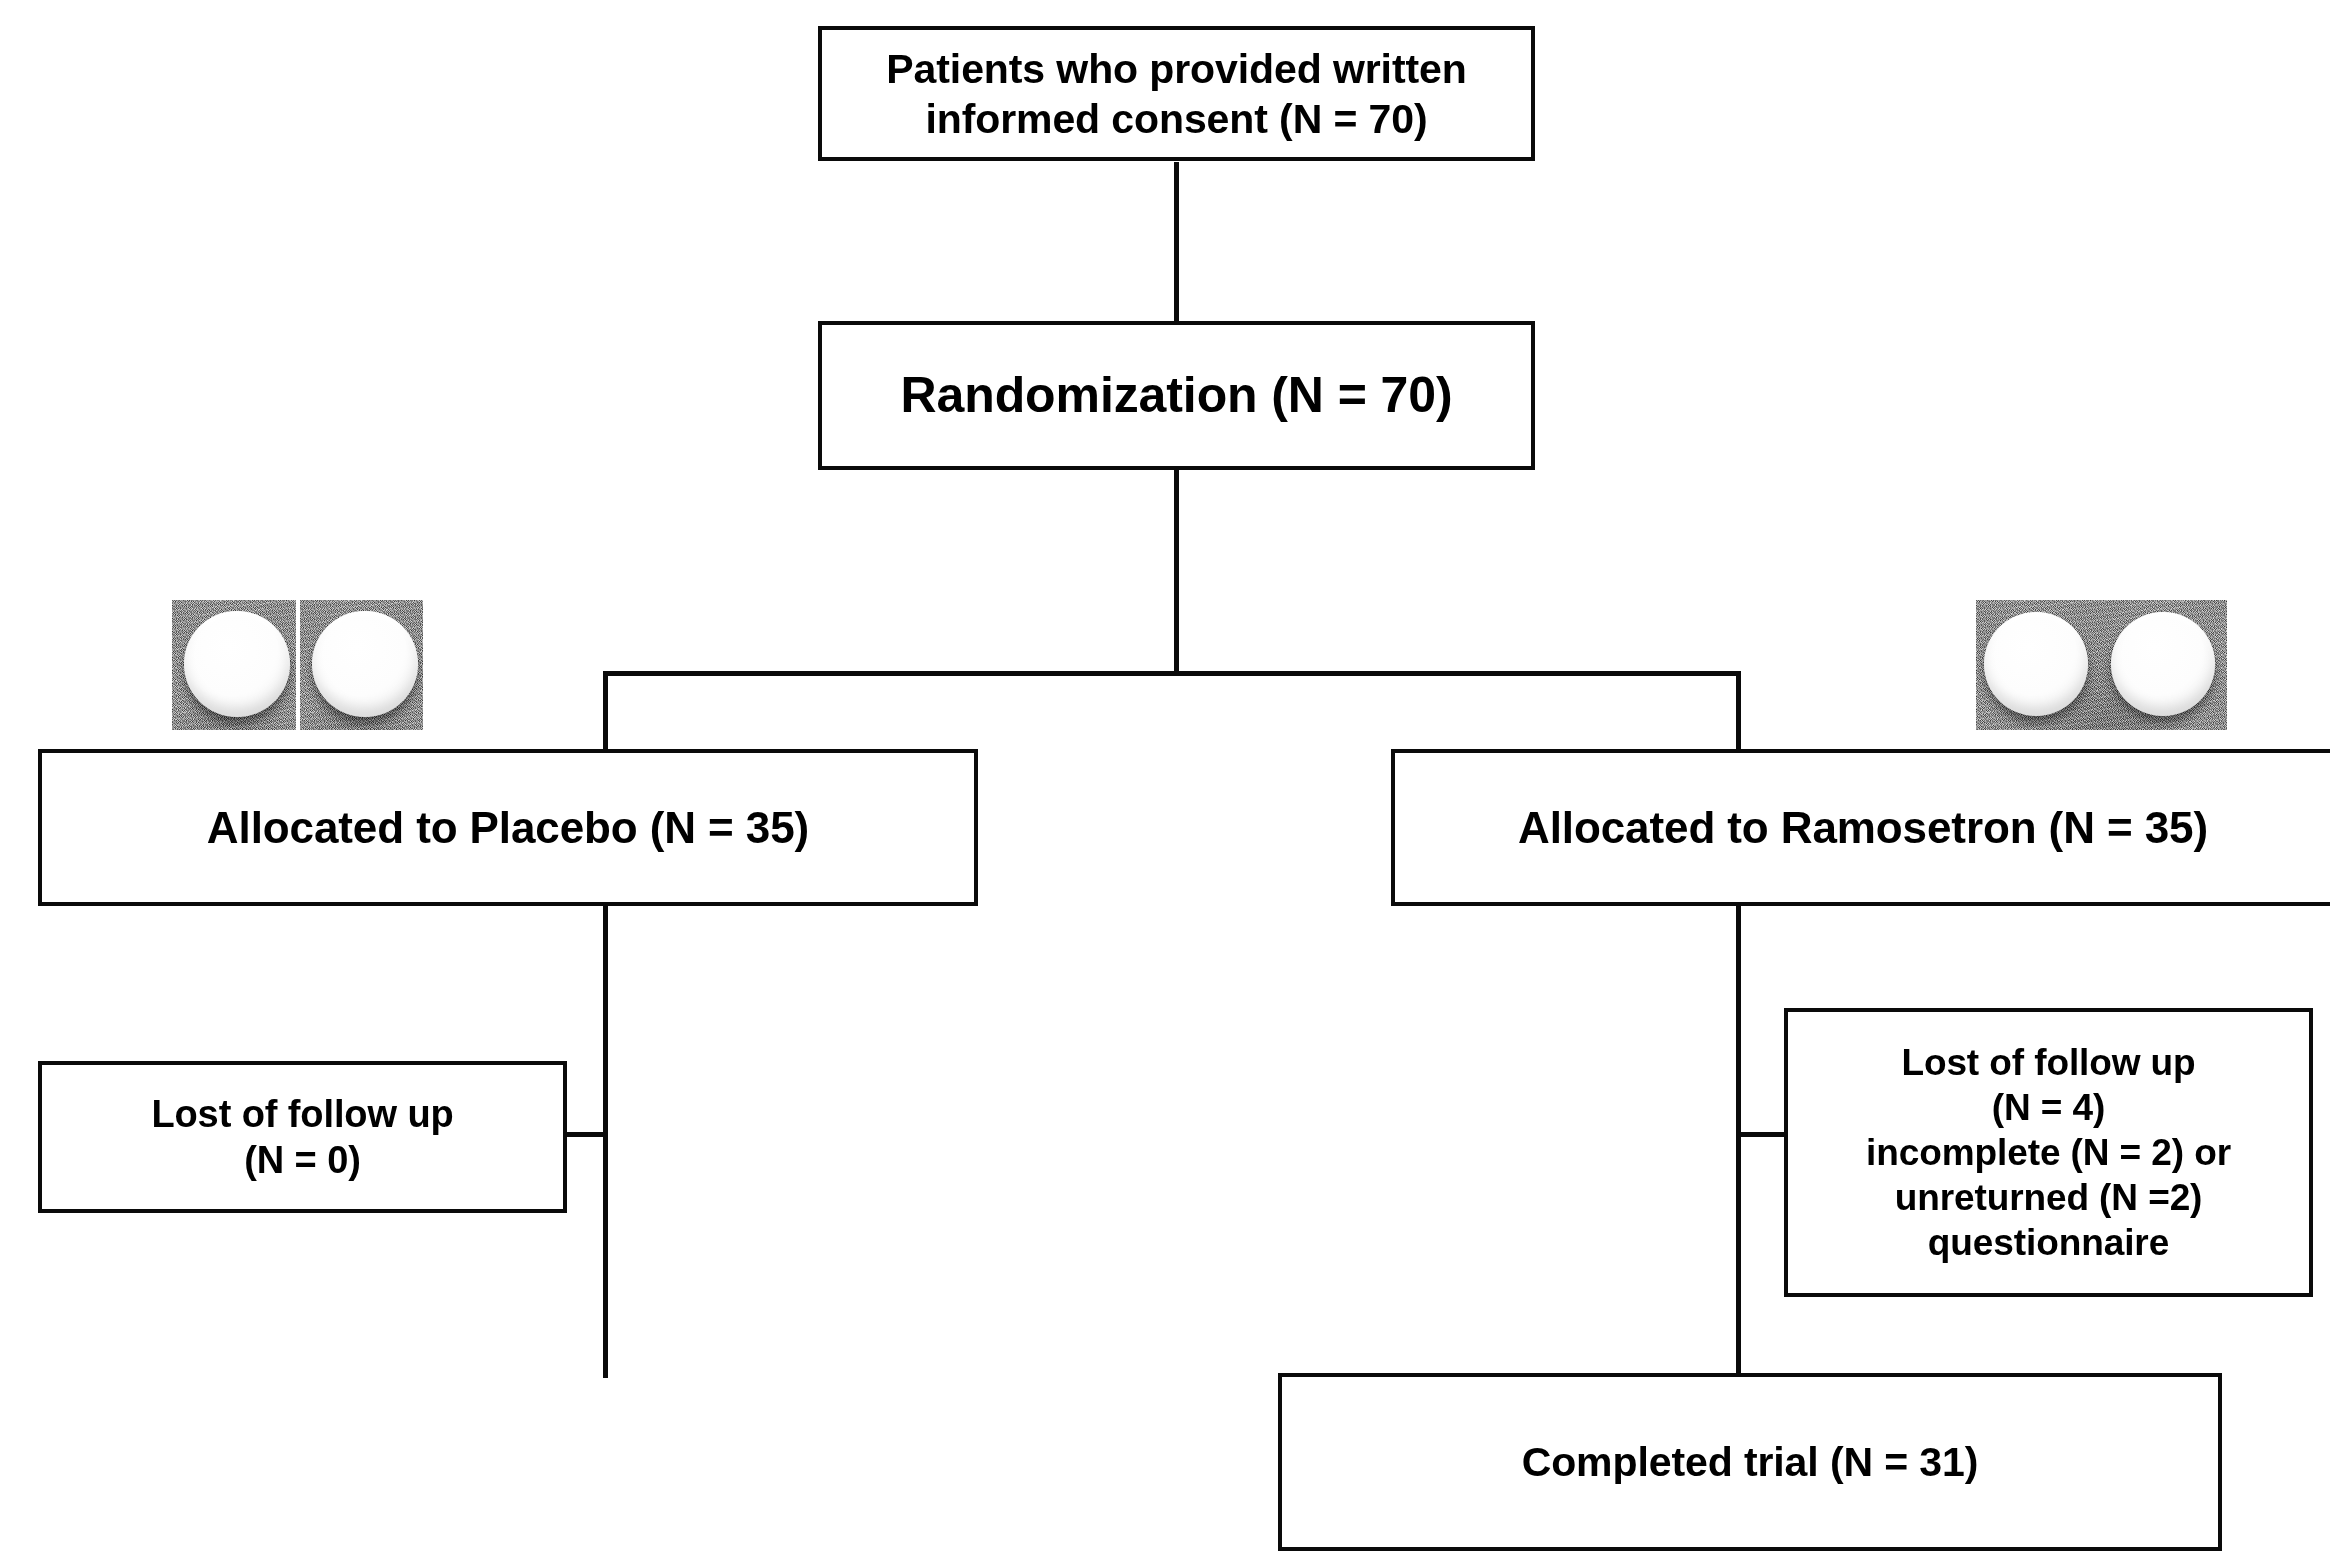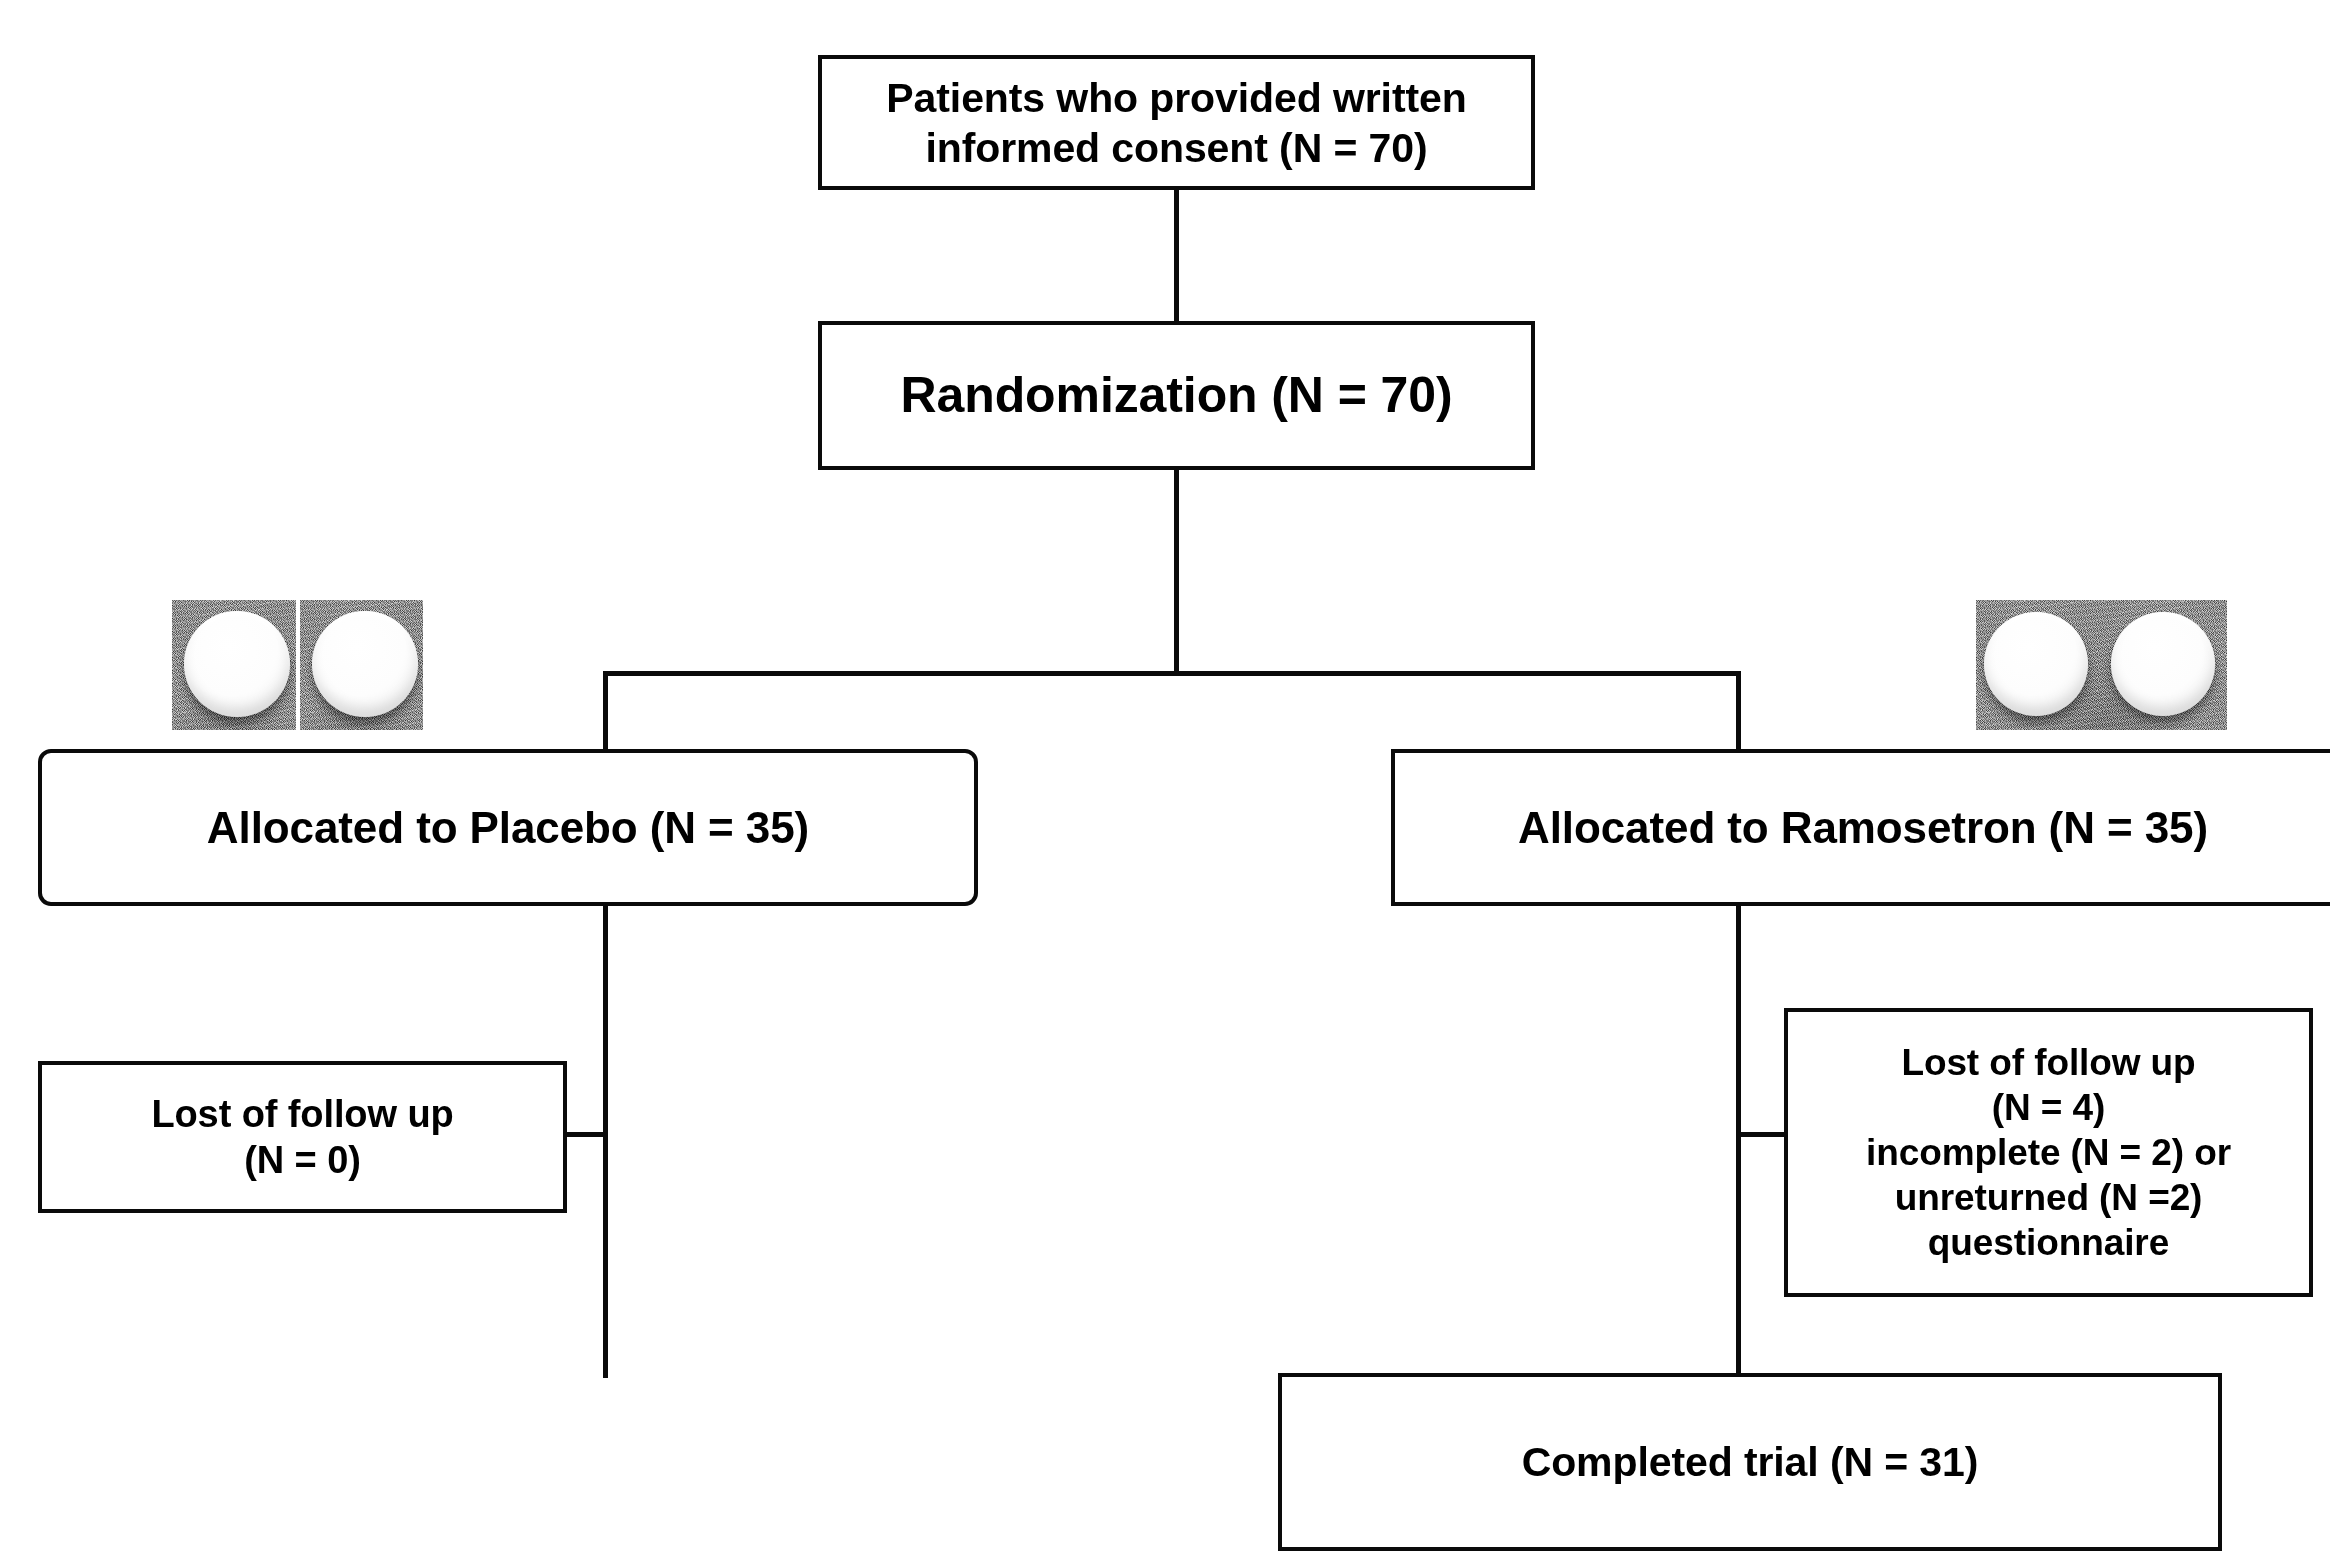--- a/index.html
+++ b/index.html
@@ -35,23 +35,23 @@
     line-height: 1.22;
     letter-spacing: -0.1px;
   }
   .fbox .txt {
     display: block;
     width: 100%;
     white-space: pre-line;
   }
 
   
-  #box-consent   { left:818px; top:26.4px;   width:717px; height:135px;  font-size:41px;margin-top:29px; }
+  #box-consent   { left:818px; top:26.4px;   width:717px; height:135px;  font-size:41px; }
   #box-random    { left:818px; top:321px;  width:717px; height:149px;  font-size:50px; }
-  #box-alloc-pbo { left:38px;   top:749px; width:940px; height:157px;  font-size:44px;border-radius:13px; }
+  #box-alloc-pbo { left:38px;   top:749px; width:940px; height:157px;  font-size:44px; }
   #box-alloc-ram { left:1355px; top:749px; width:944px; height:157px;  font-size:44px;margin-left:36px; }
   #box-lost-pbo  { left:38px;   top:1061px; width:529px;  height:152px;  font-size:38px; }
   #box-lost-ram  { left:1784px; top:1008px; width:529px;  height:289px;  font-size:37px; border-width:4px; }
   #box-comp-pbo  { left:38px;   top:1373px; width:940px; height:178px;  font-size:41px; }
   #box-comp-ram  { left:1278px; top:1373px; width:944px; height:178px;  font-size:41px; }
 
   
   .vline, .hline {
     position: absolute;
     background: #0a0a0a;

